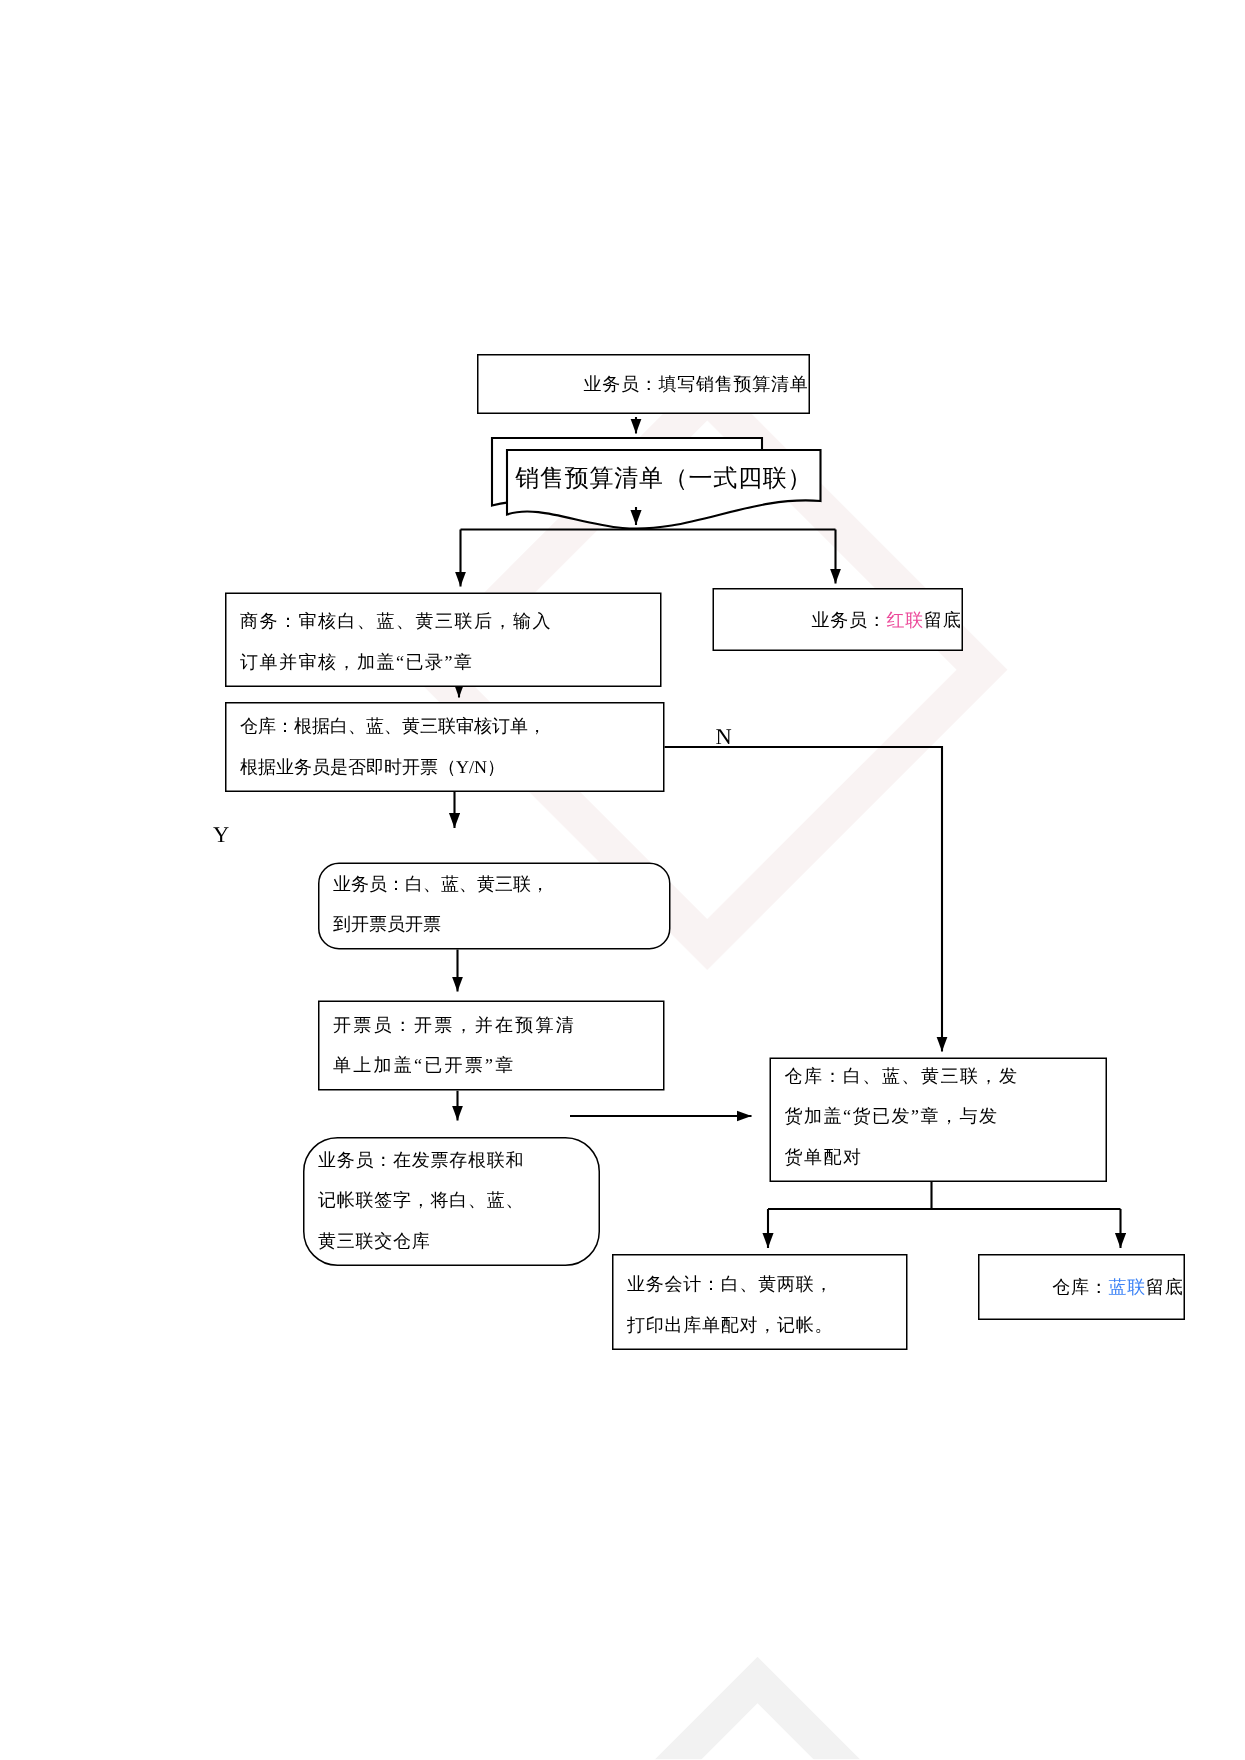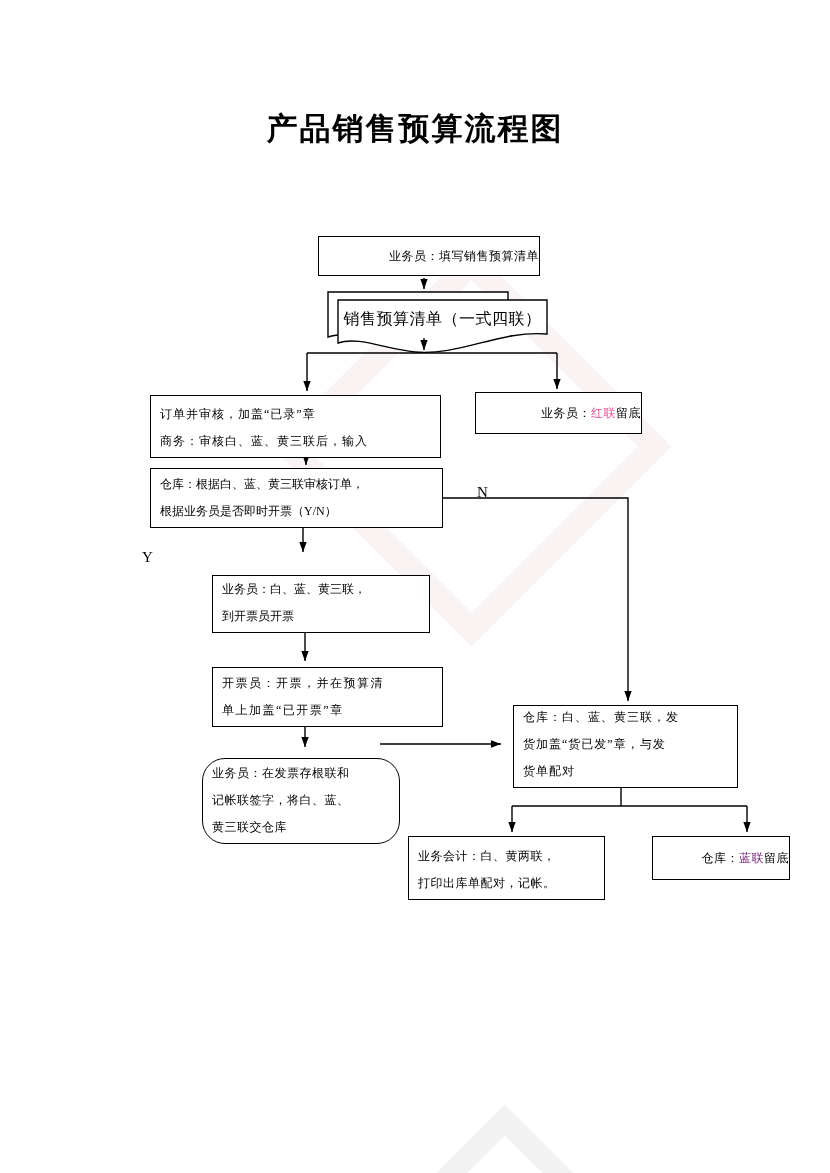--- a/index.html
+++ b/index.html
@@ -37,35 +37,34 @@
     display:flex;align-items:center;justify-content:center;
     font-size:16px;letter-spacing:0.5px;background:transparent;
   }
   .branch-label{
     position:absolute;
     font-size:15px;
     font-family:"Liberation Serif","DejaVu Serif",serif;
     background:transparent;
   }
   .red{color:#ec4899;}
-  .blue{color:#701a75;}
+  .blue{color:#3b82f6;}
   svg.connectors{position:absolute;left:0;top:0;pointer-events:none;}
   .wm{position:absolute;transform:rotate(45deg);pointer-events:none;}
   .wm1{left:330px;top:305px;width:235px;height:235px;border:24px solid rgba(210,165,165,0.13);}
   .wm2{left:383px;top:1155px;width:200px;height:200px;border:22px solid rgba(0,0,0,0.05);}
 </style>
 </head>
 <body>
 
 <div id="page">
 
   <div class="wm wm1"></div>
   <div class="wm wm2"></div>
 
-  <h1 class="title">产品销售预算流程图</h1>
 
   <svg class="connectors" width="830" height="1173" viewBox="0 0 830 1173">
     <defs>
       <marker id="arw" markerUnits="userSpaceOnUse" markerWidth="11" markerHeight="9" refX="10" refY="3.7" orient="auto">
         <path d="M0,0 L10,3.7 L0,7.4 Z" fill="#000"></path>
       </marker>
     </defs>
     <g stroke="#000" stroke-width="1.4" fill="none">
 
       <line x1="424" y1="278" x2="424" y2="289" marker-end="url(#arw)"></line>
@@ -97,39 +96,39 @@
     </g>
   </svg>
 
   <div class="doc-label">销售预算清单（一式四联）</div>
 
   <div class="node center" style="left:318px;top:236px;width:222px;height:40px;">
     <span class="ln">业务员：填写销售预算清单</span>
   </div>
 
   <div class="node" style="left:150px;top:395px;width:291px;height:63px;letter-spacing:1px;">
+    <span class="ln">商务：审核白、蓝、黄三联后，输入</span>
     <span class="ln">订单并审核，加盖“已录”章</span>
-    <span class="ln">商务：审核白、蓝、黄三联后，输入</span>
   </div>
 
   <div class="node center" style="left:475px;top:392px;width:167px;height:42px;">
     <span>业务员：</span>
       <span class="red">红联</span>
       <span>留底</span>
   </div>
 
   <div class="node" style="left:150px;top:468px;width:293px;height:60px;letter-spacing:0;">
     <span class="ln">仓库：根据白、蓝、黄三联审核订单，</span>
     <span class="ln">根据业务员是否即时开票（Y/N）</span>
   </div>
 
   <div class="branch-label" style="left:477px;top:484px;">N</div>
   <div class="branch-label" style="left:142px;top:549px;">Y</div>
 
-  <div class="node" style="left:212px;top:575px;width:218px;height:58px;letter-spacing:0;">
+  <div class="node" style="left:212px;top:575px;width:235px;height:58px;letter-spacing:0;border-radius:14px;">
     <span class="ln">业务员：白、蓝、黄三联，</span>
     <span class="ln">到开票员开票</span>
   </div>
 
   <div class="node" style="left:212px;top:667px;width:231px;height:60px;letter-spacing:1.5px;">
     <span class="ln">开票员：开票，并在预算清</span>
     <span class="ln">单上加盖“已开票”章</span>
   </div>
 
   <div class="node" style="left:202px;top:758px;width:198px;height:86px;letter-spacing:0.5px;border-radius:23px;">

